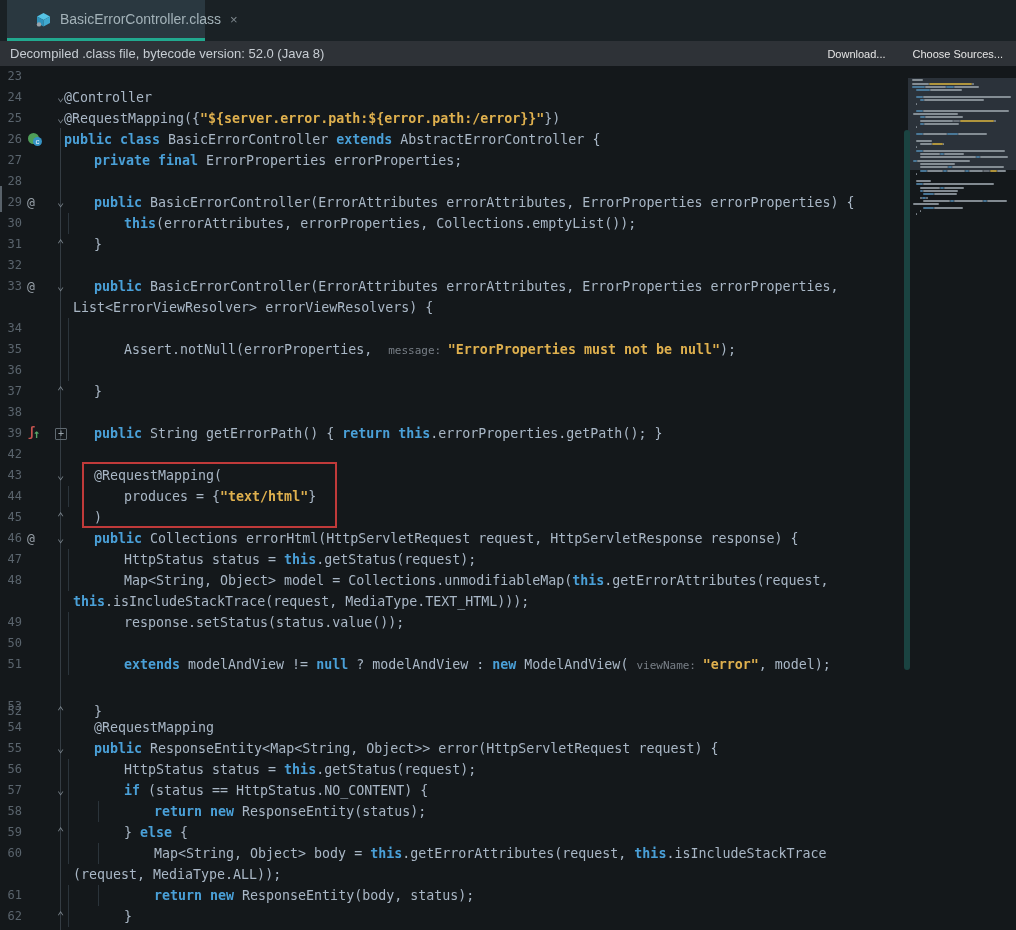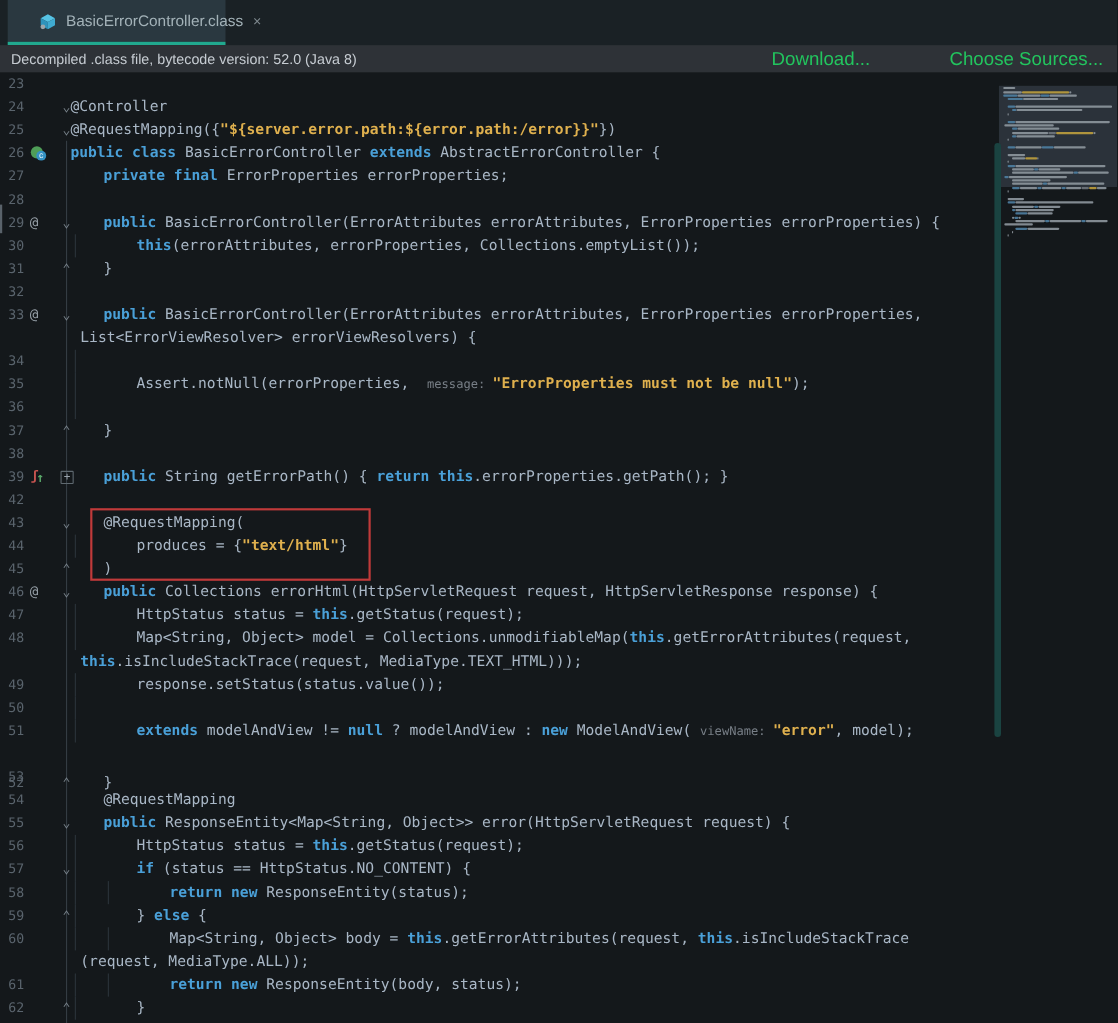--- a/index.html
+++ b/index.html
@@ -13,22 +13,22 @@
   #tab-underline{position:absolute;left:7px;top:38px;width:198px;height:3px;background:#21A98F;}
   #tab .title{color:#A3B2B8;font-size:14px;margin-left:9px;white-space:nowrap;}
   #tab .close{color:#7E888E;font-size:13px;margin-left:9px;}
   .cube{position:relative;width:15px;height:15px;flex:0 0 15px;}
   .cube svg{display:block;}
 
   
   #banner{position:absolute;left:0;top:41px;width:1016px;height:25px;background:#2E3237;
           display:flex;align-items:center;}
   #banner .msg{color:#C7CDD3;font-size:13px;margin-left:10px;flex:1;}
-  #banner .lnk{color:#22c55e;font-size:17px;margin-right:27px;cursor:pointer;white-space:nowrap;}
-  #banner .lnk:last-child{margin-right:13px;margin-left:45px;}
+  #banner .lnk{color:#e5e5e5;font-size:11px;margin-right:27px;cursor:pointer;white-space:nowrap;}
+  #banner .lnk:last-child{margin-right:13px;}
 
   
   #editor{position:absolute;left:0;top:66px;width:1016px;height:864px;background:#14181B;overflow:hidden;
           font-family:"DejaVu Sans Mono","Liberation Mono",monospace;}
   #scopeline{position:absolute;left:60px;top:62px;width:1px;height:802px;background:#343C43;}
   .row{position:absolute;left:0;width:920px;height:21px;}
   .ln{position:absolute;left:0;top:0;width:22px;text-align:right;color:#5A646D;
       font-size:12px;line-height:21px;}
   .gat{position:absolute;left:27px;top:0;color:#959EA6;font-size:13px;line-height:21px;}
   .fm{position:absolute;left:54px;top:0;width:13px;text-align:center;color:#79838B;

